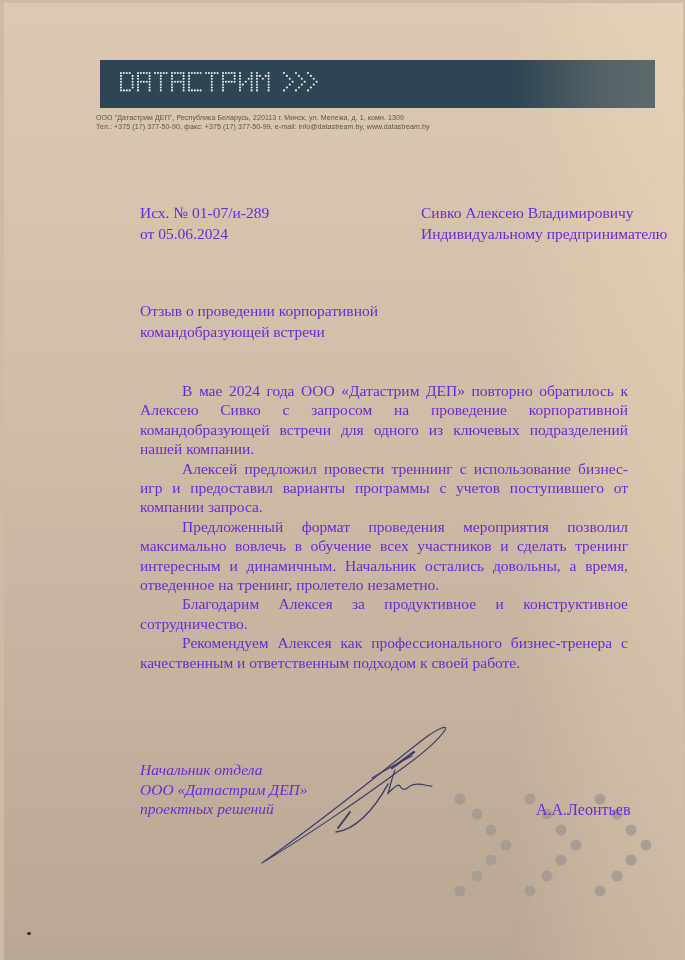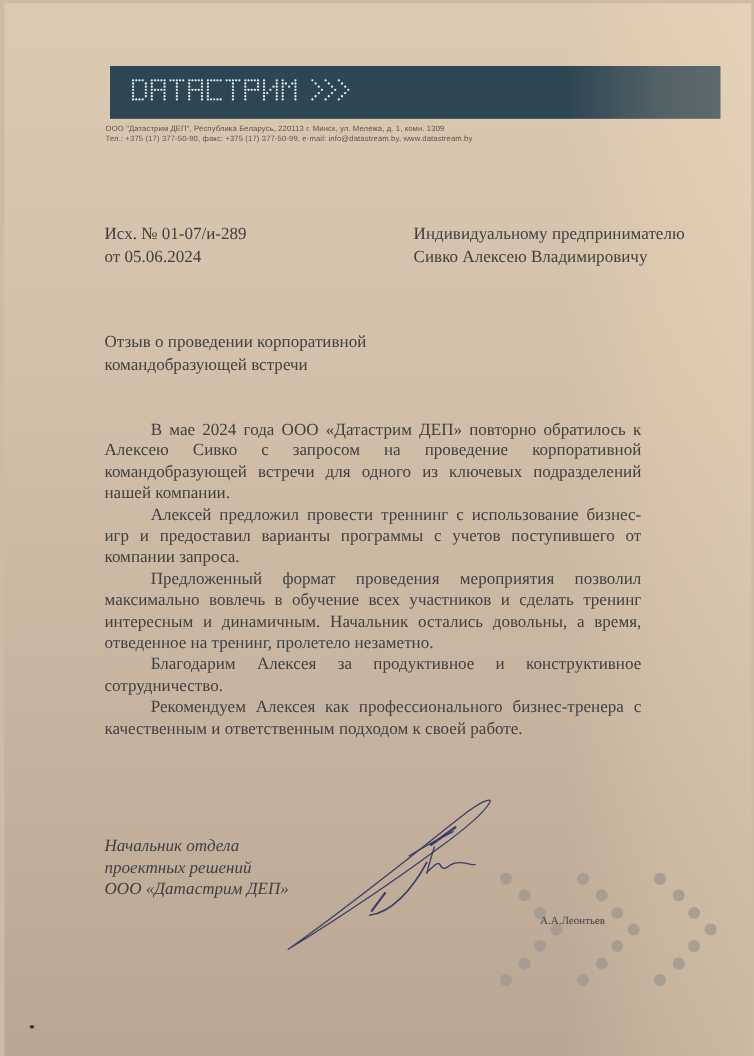--- a/index.html
+++ b/index.html
@@ -20,30 +20,30 @@
   .banner {
     position: absolute; left: 96px; top: 57px; width: 555px; height: 48px;
     background: #2e4553;
   }
   .logo { position: absolute; left: 20px; top: 10px; }
   .contacts {
     position: absolute; left: 96px; top: 113px;
     font-family: "Liberation Sans", "DejaVu Sans", sans-serif;
     font-size: 7px; line-height: 9px; color: #5a534c; letter-spacing: 0.1px;
   }
-  .abs { position: absolute; color: #404040; }
+  .abs { position: absolute; color: #6d28d9; margin-left: 45px; }
   .ref { left: 95px; top: 202px; font-size: 15.5px; line-height: 21px; }
   .addr { left: 376px; top: 202px; font-size: 15.5px; line-height: 21px; }
   .subject { left: 95px; top: 300px; font-size: 15.5px; line-height: 21px; }
   .body-text {
     left: 95px; top: 381px; width: 488px; font-size: 15.5px; line-height: 19.4px;
   }
   .body-text p { margin: 0; text-align: justify; text-indent: 42px; }
   .sign-title { left: 95px; top: 760px; font-size: 15.5px; line-height: 19.5px; font-style: italic; }
-  .sign-name { left: 491px; top: 828px; font-size: 10px; line-height: 19px; z-index: 3; }
+  .sign-name { left: 491px; top: 800px; font-size: 16px; line-height: 19px; z-index: 3; }
   .dots { position: absolute; left: 0; top: 0; z-index: 2; }
   .signature { position: absolute; left: 0; top: 0; z-index: 4; }
   .speck { position: absolute; left: 27px; top: 932px; width: 4px; height: 3px; border-radius: 2px; background: #3a2f28; }
 </style>
 </head>
 <body>
 
 <div class="paper">
   <div class="banner">
     <svg class="logo" width="220" height="30" viewBox="0 0 220 30">
@@ -224,41 +224,41 @@
   <div>ООО "Датастрим ДЕП",  Республика Беларусь,  220113  г. Минск,  ул. Мележа,  д. 1,  комн. 1309</div>
   <div>Тел.: +375 (17) 377-50-90,  факс: +375 (17) 377-50-99,  e-mail: info@datastream.by,  www.datastream.by</div>
 </div>
 
 <div class="abs ref">
   <div>Исх. № 01-07/и-289</div>
   <div>от 05.06.2024</div>
 </div>
 
 <div class="abs addr">
+  <div>Сивко Алексею Владимировичу</div>
   <div>Индивидуальному предпринимателю</div>
-  <div>Сивко Алексею Владимировичу</div>
 </div>
 
 <div class="abs subject">
   <div>Отзыв о проведении корпоративной</div>
   <div>командобразующей встречи</div>
 </div>
 
 <div class="abs body-text">
   <p>В мае 2024 года ООО «Датастрим ДЕП» повторно обратилось к Алексею Сивко с запросом на проведение корпоративной командобразующей встречи для одного из ключевых подразделений нашей компании.</p>
   <p>Алексей предложил провести треннинг с использование бизнес-игр и предоставил варианты программы с учетов поступившего от компании запроса.</p>
   <p>Предложенный формат проведения мероприятия позволил максимально вовлечь в обучение всех участников и сделать тренинг интересным и динамичным. Начальник остались довольны, а время, отведенное на тренинг, пролетело незаметно.</p>
   <p>Благодарим Алексея за продуктивное и конструктивное сотрудничество.</p>
   <p>Рекомендуем Алексея как профессионального бизнес-тренера с качественным и ответственным подходом к своей работе.</p>
 </div>
 
 <div class="abs sign-title">
   <div>Начальник отдела</div>
+  <div>ООО «Датастрим ДЕП»</div>
   <div>проектных решений</div>
-  <div>ООО «Датастрим ДЕП»</div>
 </div>
 
 <svg class="dots" width="685" height="960">
   <g id="chevron-dots" fill="#a39a91" opacity="0.85">
       <circle cx="460" cy="799" r="5.5"></circle>
       <circle cx="477" cy="814" r="5.5"></circle>
       <circle cx="491" cy="830" r="5.5"></circle>
       <circle cx="506" cy="845" r="5.5"></circle>
       <circle cx="491" cy="860" r="5.5"></circle>
       <circle cx="477" cy="876" r="5.5"></circle>

